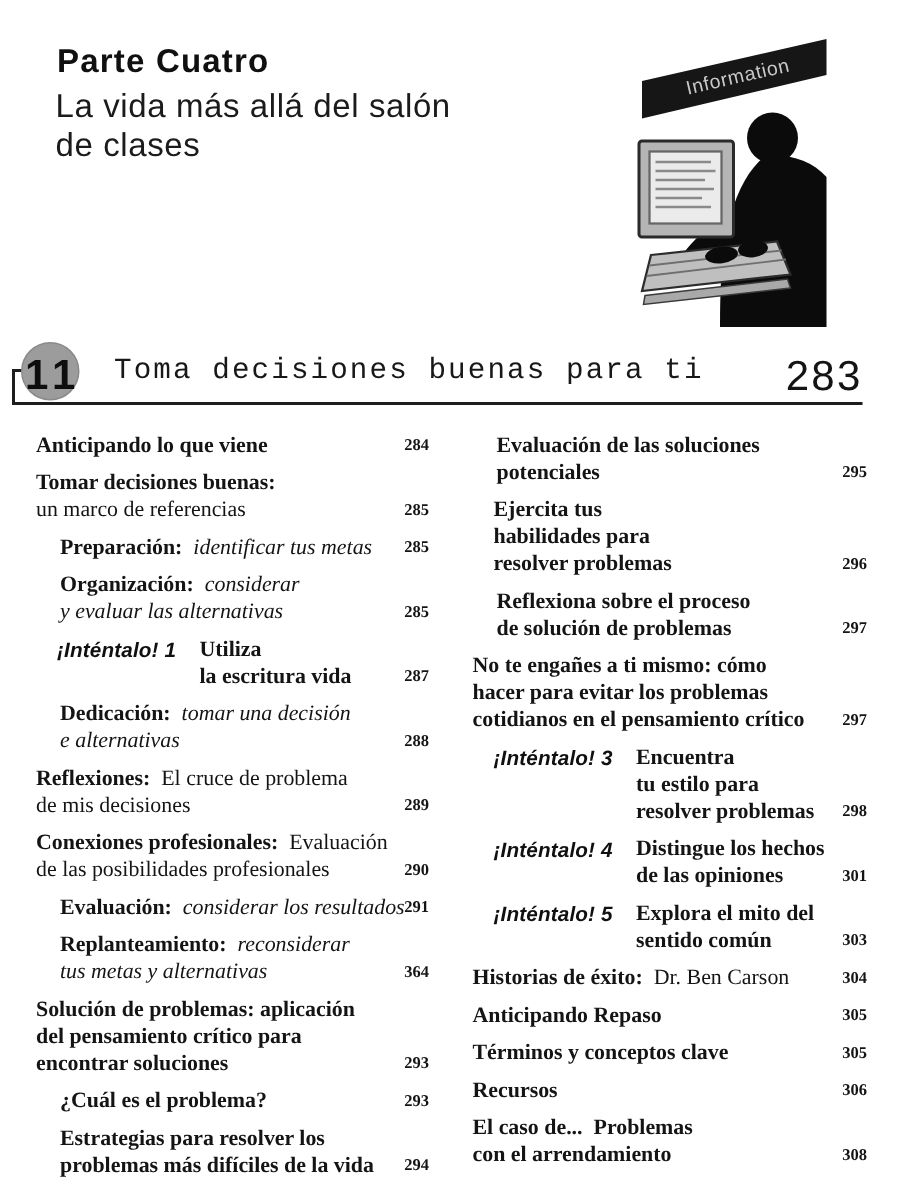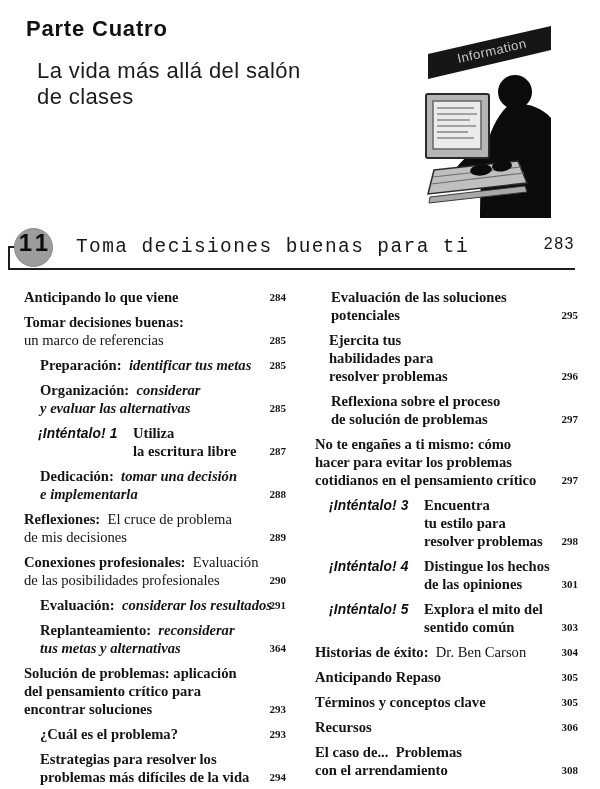--- a/index.html
+++ b/index.html
@@ -5,65 +5,65 @@
   html,body{margin:0;padding:0;}
   body{
     width:600px;height:789px;overflow:hidden;background:#ffffff;
     font-family:"Liberation Serif",serif;color:#161616;
     -webkit-font-smoothing:antialiased;
   }
   .page{position:relative;width:600px;height:789px;background:#ffffff;}
 
   
   .part-label{
-    position:absolute;left:22px;top:12px;margin:4px;
+    position:absolute;left:22px;top:12px;margin:16px;
     font-family:"Liberation Sans",sans-serif;font-weight:700;
     font-size:22px;letter-spacing:.8px;color:#101010;
   }
   .part-title{
     position:absolute;left:22px;top:43px;margin:15px;
     font-family:"Liberation Sans",sans-serif;font-weight:400;
     font-size:22px;line-height:26px;letter-spacing:.4px;color:#1b1b1b;
   }
 
   
   .photo{position:absolute;left:424px;top:20px;width:128px;height:198px;}
 
   
   .ch-circle{
     position:absolute;left:14px;top:228px;width:39px;height:39px;border-radius:50%;
     background:#9c9c9c;border:1px solid #8a8a8a;box-sizing:border-box;
-    display:flex;align-items:flex-start;justify-content:center;
-    font-family:"Liberation Sans",sans-serif;font-weight:700;font-size:24px;
+    display:flex;align-items:flex-end;justify-content:center;
+    font-family:"Liberation Sans",sans-serif;font-weight:700;font-size:28px;
     letter-spacing:4px;color:#0e0e0e;padding-left:4px;
   }
   .ch-title{
     position:absolute;left:76px;top:236px;
     font-family:Liberation Mono, monospace;font-weight:400;
     font-size:19.5px;letter-spacing:1.4px;color:#181818;
   }
   .ch-page{
     position:absolute;right:25px;top:235px;
     font-family:"Liberation Sans",sans-serif;font-weight:400;
-    font-size:16px;letter-spacing:1.5px;color:#141414;
+    font-size:28px;letter-spacing:1.5px;color:#141414;
   }
   .rule{position:absolute;left:8px;top:268px;width:567px;height:0;border-top:2px solid #1d1d1d;}
   .brk-h{position:absolute;left:8px;top:246px;width:10px;height:0;border-top:2.5px solid #1d1d1d;}
   .brk-v{position:absolute;left:8px;top:246px;width:0;height:23px;border-left:2.5px solid #1d1d1d;}
 
   
   .toc{position:absolute;left:24px;top:288px;display:flex;}
   .col-left{width:262px;margin-right:29px;}
   .col-right{width:263px;}
   .entry{position:relative;margin-bottom:7px;font-size:14.6px;line-height:18px;color:#141414;}
   .ind1{padding-left:16px;}
   .line{white-space:nowrap;}
   .s-b{font-weight:700;}
   .s-r{font-weight:400;}
-  .s-i{font-style:italic;font-weight:700;}
+  .s-i{font-style:italic;font-weight:400;}
   .pg{position:absolute;right:0;bottom:0;font-weight:700;font-size:11px;}
   .intent{display:flex;padding-left:14px;}
   .intent .int-label{
     flex:0 0 95px;font-family:"Liberation Sans",sans-serif;
     font-weight:700;font-style:italic;font-size:13.8px;letter-spacing:.1px;
     padding-top:1px;color:#101010;
   }
   .intent .line{font-weight:700;}
 </style>
 </head>
@@ -150,28 +150,28 @@
           <div class="lines">
             <div class="line"><span class="s-b">Organización:&nbsp; </span><span class="s-i">considerar</span></div>
             <div class="line"><span class="s-i">y evaluar las alternativas</span></div>
           </div>
           <span class="pg">285</span>
         </div>
         <div class="entry ind1 intent">
           <span class="int-label">¡Inténtalo! 1</span>
           <div class="int-lines">
             <div class="line">Utiliza</div>
-            <div class="line">la escritura libre</div>
+            <div class="line">la escritura vida</div>
           </div>
           <span class="pg">287</span>
         </div>
         <div class="entry ind1">
           <div class="lines">
             <div class="line"><span class="s-b">Dedicación:&nbsp; </span><span class="s-i">tomar una decisión</span></div>
-            <div class="line"><span class="s-i">e implementarla</span></div>
+            <div class="line"><span class="s-i">e alternativas</span></div>
           </div>
           <span class="pg">288</span>
         </div>
         <div class="entry">
           <div class="lines">
             <div class="line"><span class="s-b">Reflexiones:&nbsp; </span><span class="s-r">El cruce de problema</span></div>
             <div class="line"><span class="s-r">de mis decisiones</span></div>
           </div>
           <span class="pg">289</span>
         </div>

